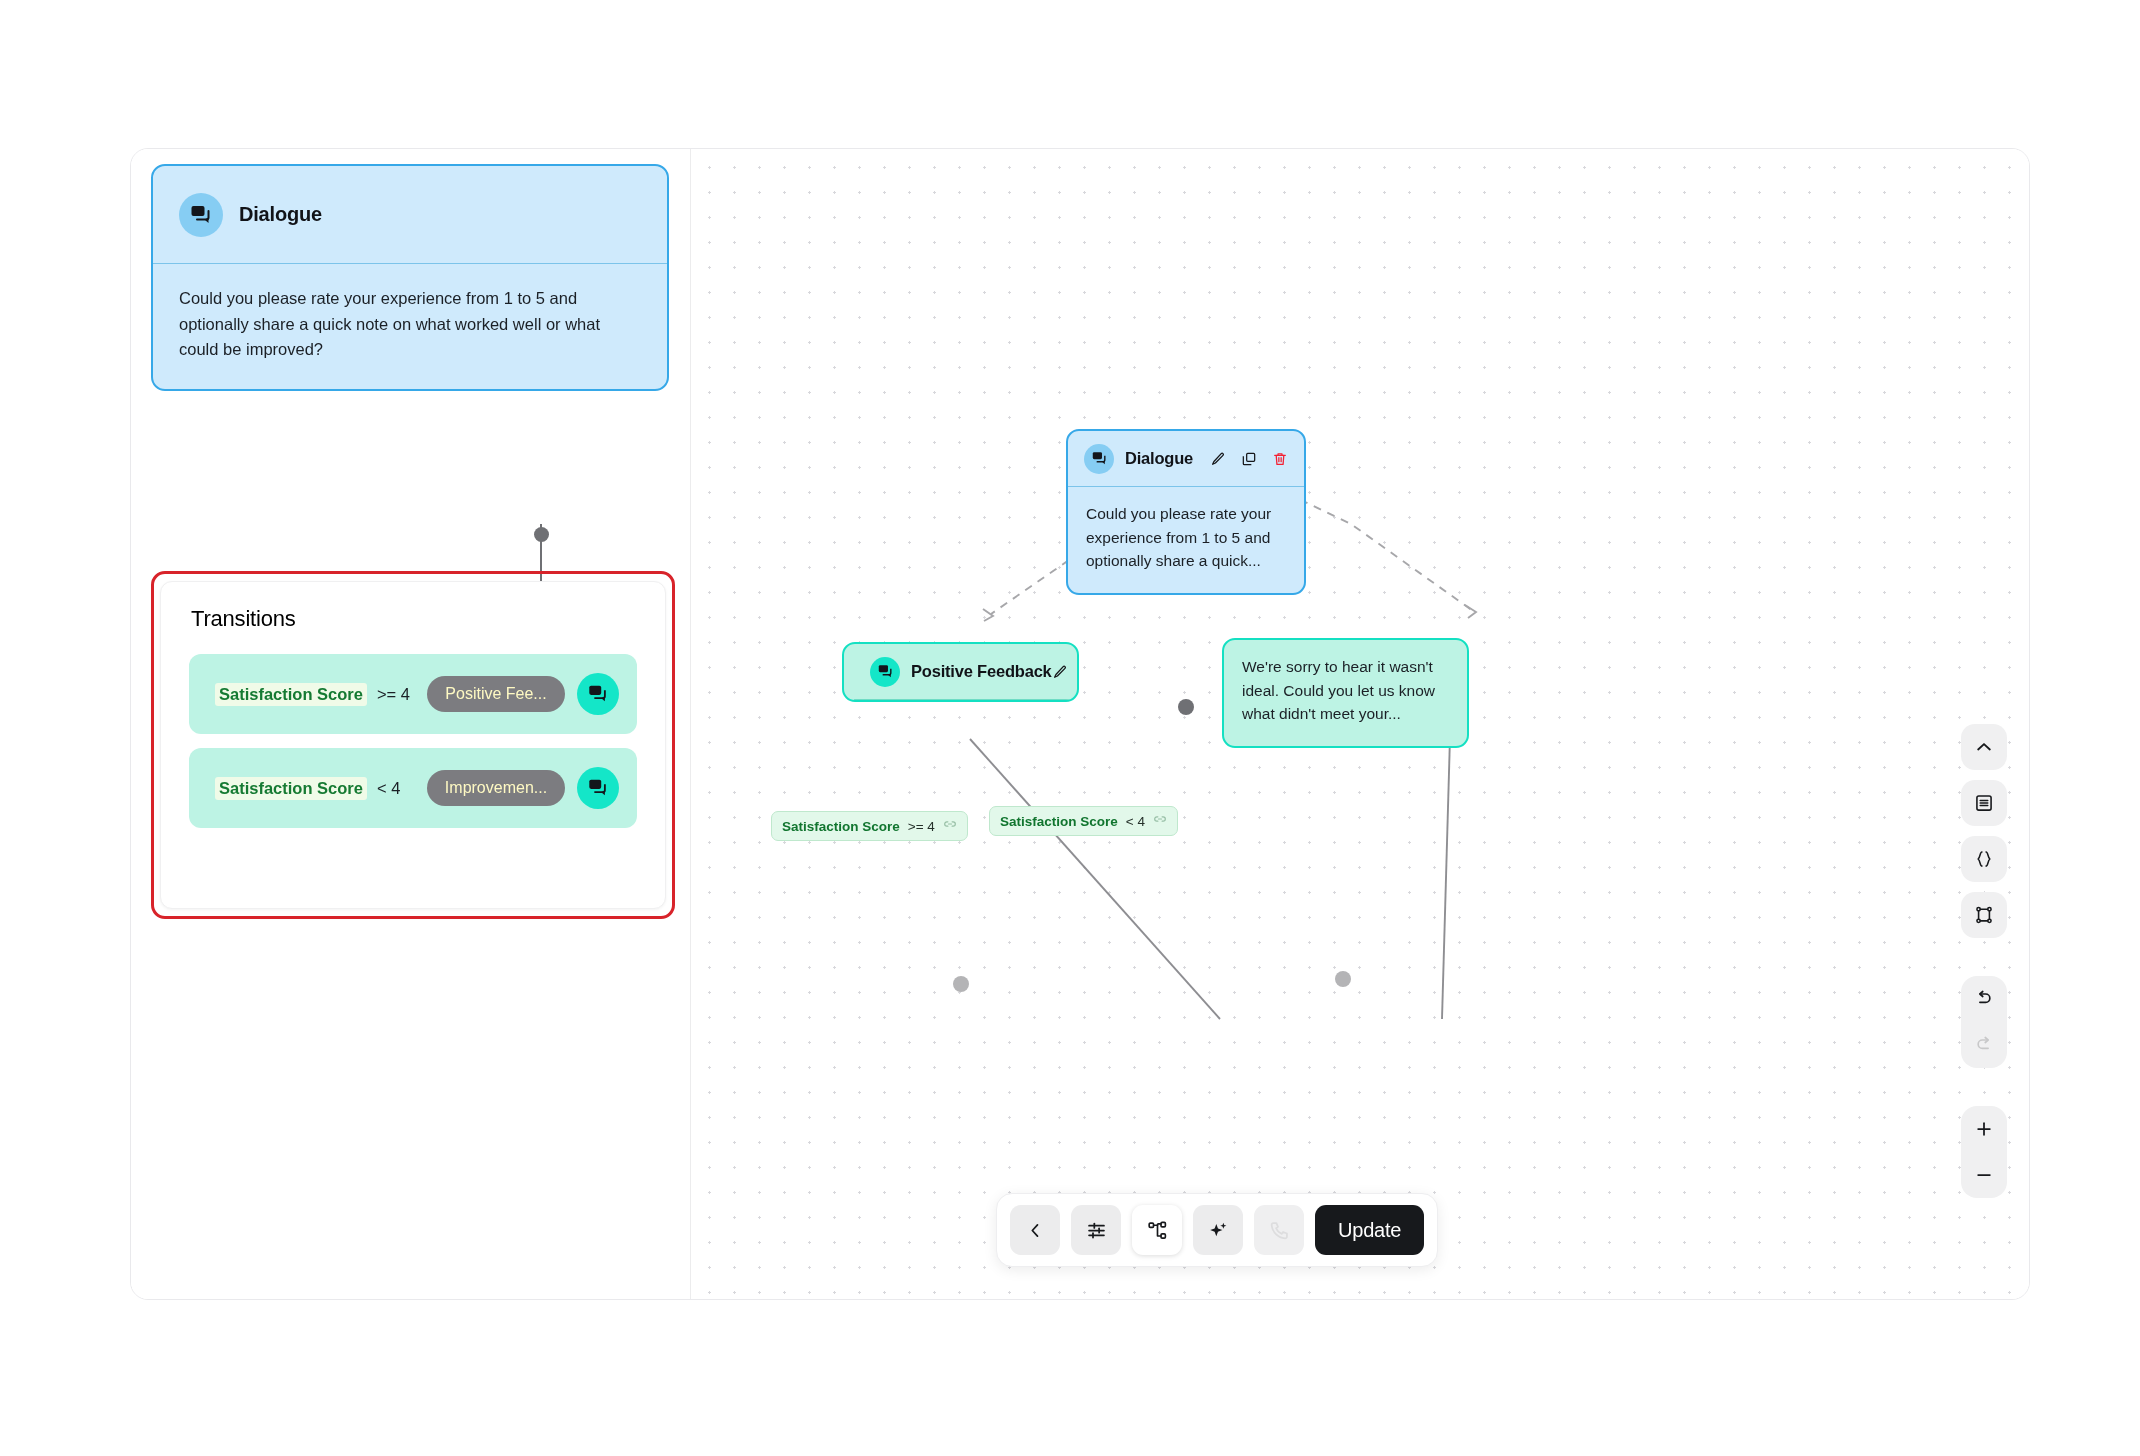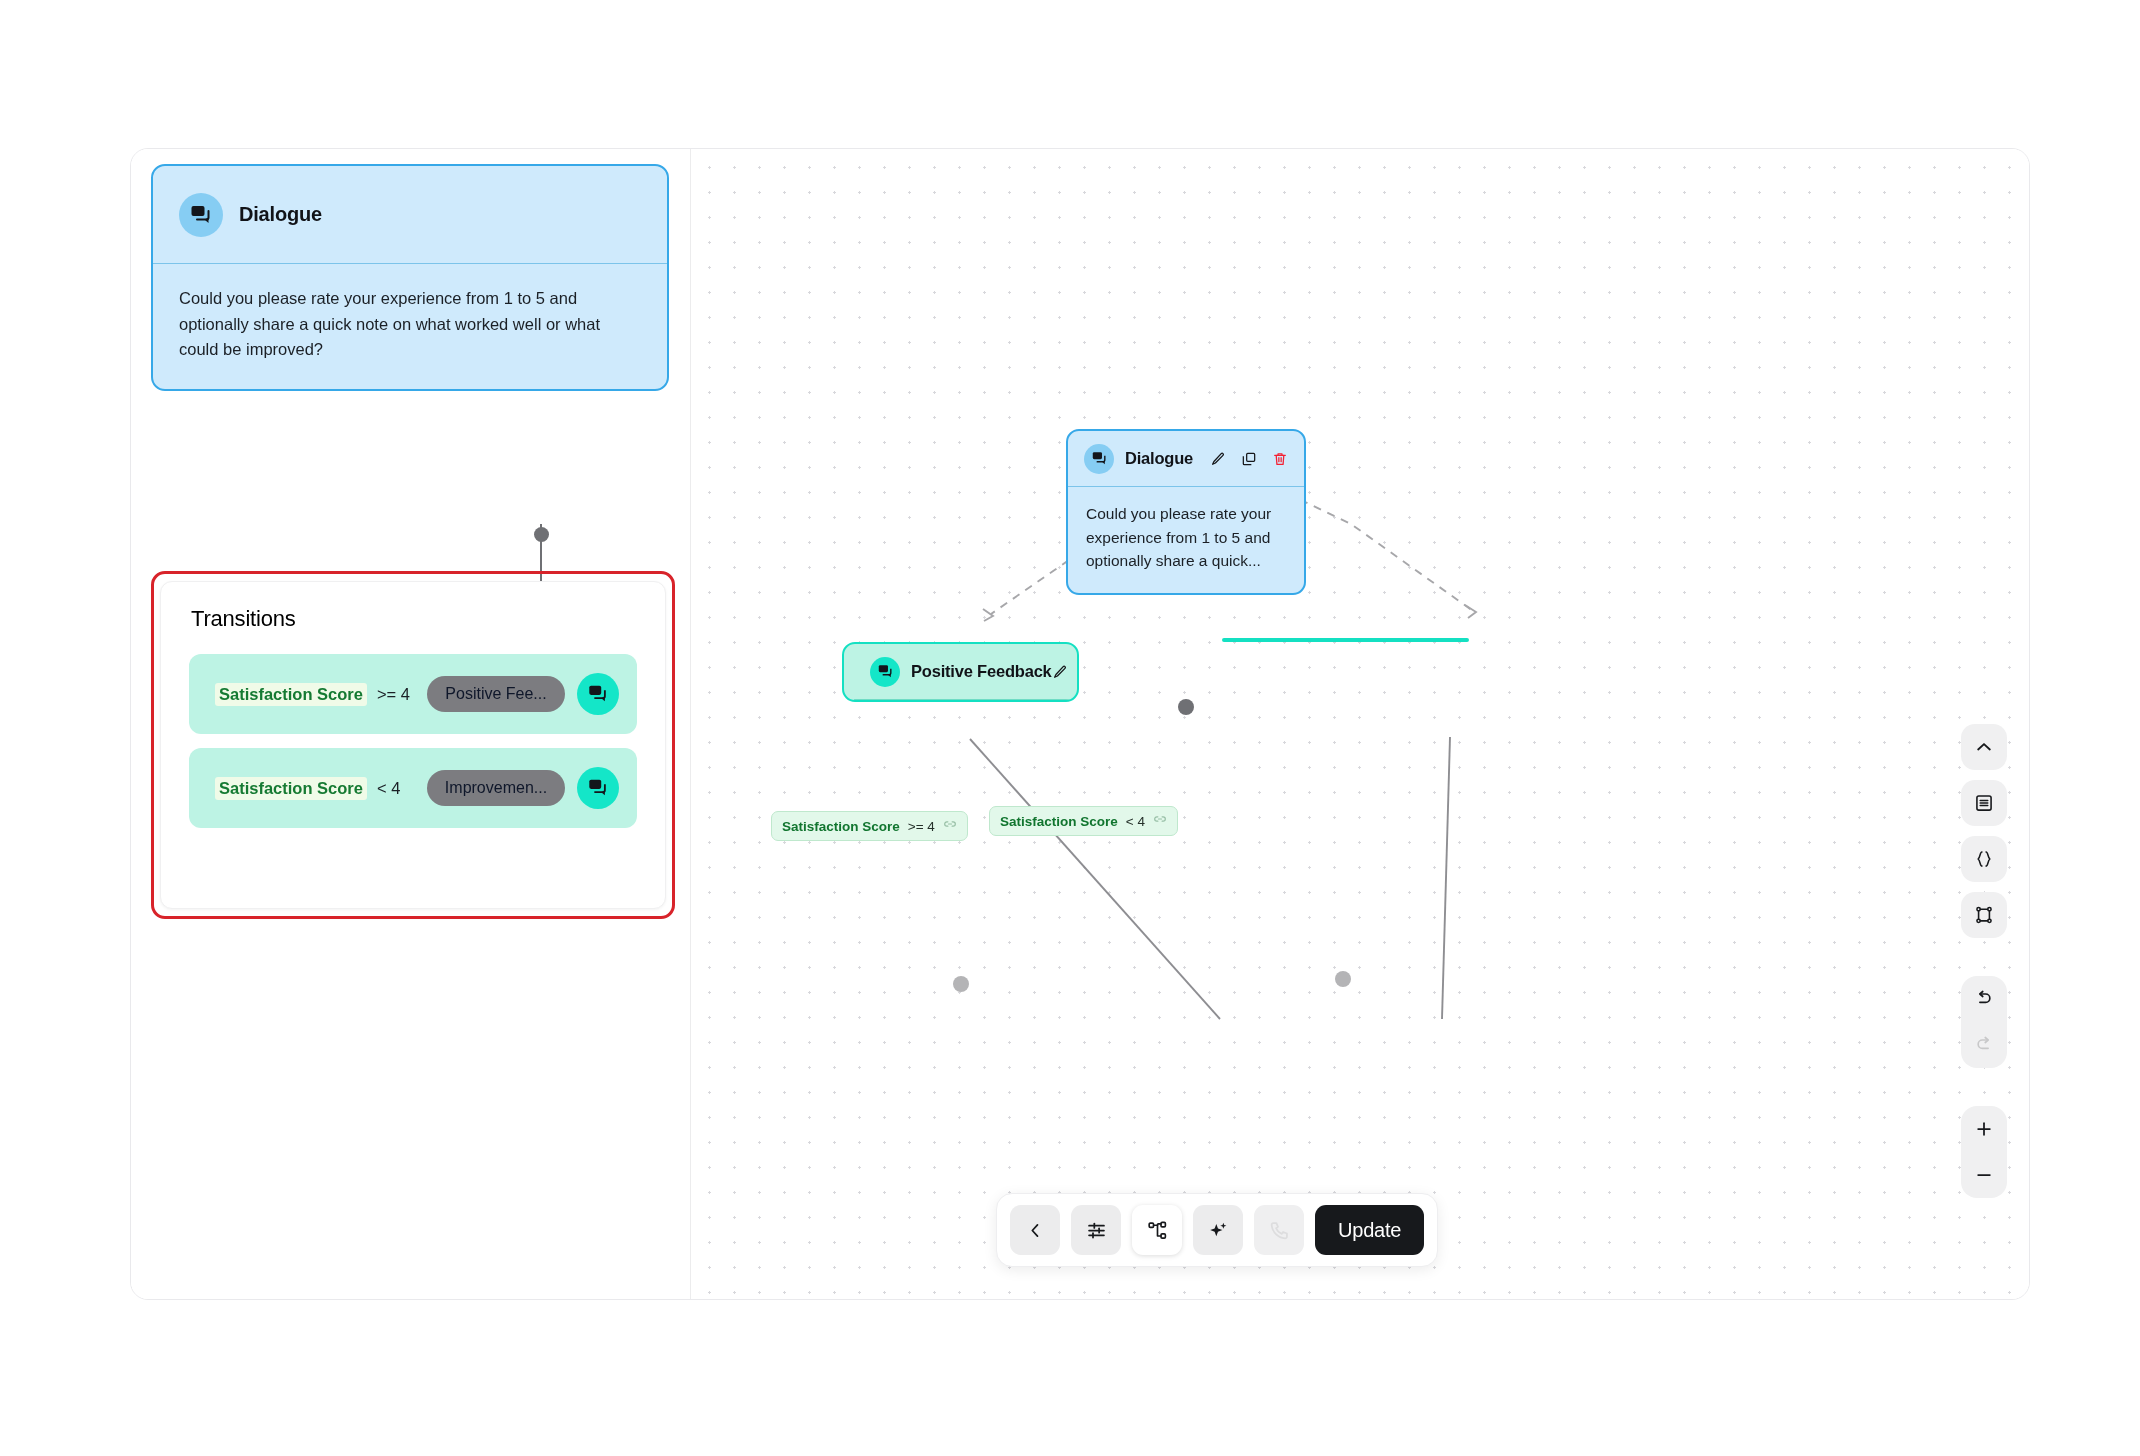--- a/index.html
+++ b/index.html
@@ -122,21 +122,21 @@
     border-radius: 3px;
     white-space: nowrap;
   }
   .tx-op {
     font-size: 16.5px; color: #1b2026;
     margin-left: 10px; white-space: nowrap;
   }
   .tx-spacer { flex: 1 1 auto; }
   .tx-pill {
     background: #7c7c80;
-    color: #0f172a;
+    color: #fef9c3;
     font-size: 16px;
     border-radius: 999px;
     padding: 9px 0;
     width: 138px;
     text-align: center;
     overflow: hidden; white-space: nowrap;
   }
   .tx-avatar {
     width: 42px; height: 42px; border-radius: 50%;
     background: #14e6c8;
@@ -417,20 +417,21 @@
               <path d="M15.5 20.5H5a1.5 1.5 0 0 1-1.5-1.5V8"></path>
             </svg>
           </span>
 
         </div>
       </div>
     </div>
     <div class="handle" style="left:262px; top:827px;"></div>
 
     <div class="cnode node-teal" style="left:531px; top:489px; width:247px;">
+      <div class="cbd">We're sorry to hear it wasn't ideal. Could you let us know what didn't meet your...</div>
     </div>
     <div class="handle" style="left:644px; top:822px;"></div>
 
     <div id="bottom-toolbar">
       <div class="tb-btn">
         <svg width="19" height="19" viewBox="0 0 24 24" fill="none" stroke="#17191c" stroke-width="2.2" stroke-linecap="round" stroke-linejoin="round">
           <path d="M14.5 5 8 12l6.5 7"></path>
         </svg>
       </div>
       <div class="tb-btn">

